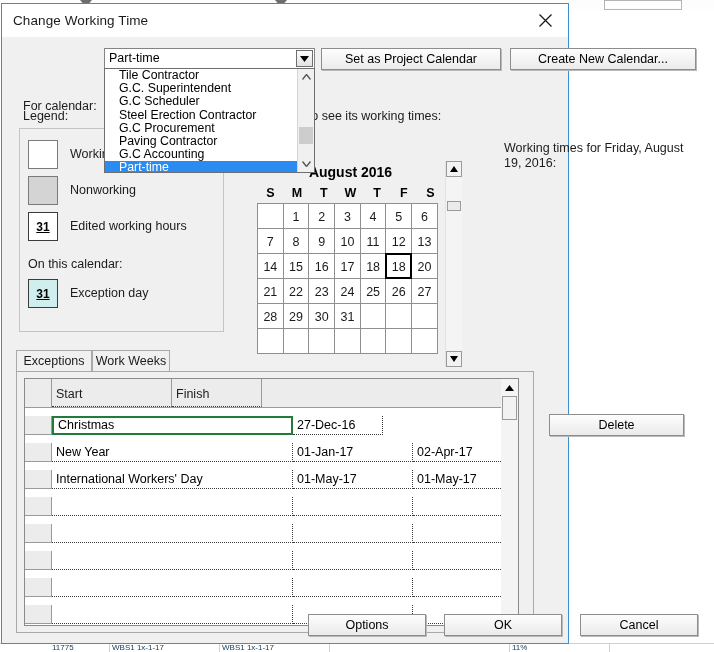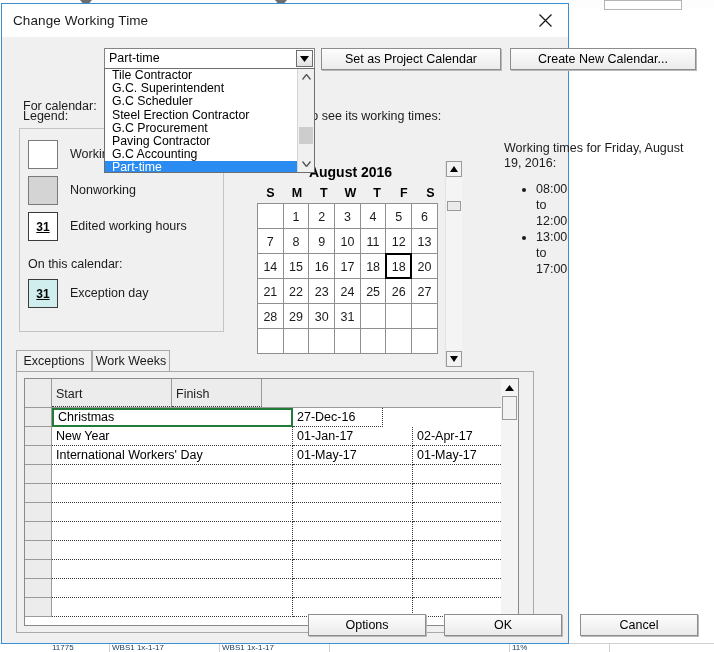--- a/index.html
+++ b/index.html
@@ -109,21 +109,21 @@
     width: 211px; height: 105px;
     background: #ffffff;
     border: 1px solid #6e6e6e;
     box-sizing: border-box;
     z-index: 40;
     overflow: hidden;
   }
   .dd-item {
     height: 13.2px; line-height: 13.2px;
     font-size: 12.3px; color: #000;
-    padding-left: 7px;
+    padding-left: 14px;
     white-space: nowrap;
     cursor: pointer;
   }
   .dd-item.sel { background: #2a8cf0; color: #ffffff; }
   #dd-list {
     position: absolute; left: 0; top: 0; right: 16px; top: 0; bottom: 0;
   }
   #dd-scroll {
     position: absolute; right: 0; top: 0; width: 16px; bottom: 0;
     background: #f0f0f0;
@@ -268,21 +268,21 @@
     background: #ececec;
     border-bottom: 1px solid #9a9a9a;
   }
   .g-head .g-cell {
     font-size: 12.5px; color: #1b1b1b;
     display: flex; align-items: flex-end; padding-bottom: 3px;
     padding-left: 4px; box-sizing: border-box;
     border-right: 1px solid #9a9a9a;
     background: #ececec;
   }
-  .g-row { display: flex; height: 19px; }
+  .g-row { display: flex; height: 19px; margin-top: 8px; }
   .g-cell {
     box-sizing: border-box;
     font-size: 12.5px; color: #000;
     line-height: 18px; padding-left: 4px;
     border-right: 1px dotted #3a3a3a;
     border-bottom: 1px dotted #3a3a3a;
     background: #ffffff;
     overflow: hidden; white-space: nowrap;
   }
   .c-name { flex: 0 0 241px; }
@@ -456,24 +456,20 @@
         <div id="cal-thumb"></div>
         <div class="sb-arrow" style="position:absolute; bottom:0; left:0; border:1px solid #9a9a9a; background:#f2f2f2; box-sizing:border-box;">
           <svg width="8" height="6" viewBox="0 0 8 6" aria-hidden="true">
               <path d="M0 0 L8 0 L4 6 Z" fill="#000"></path>
             </svg>
         </div>
       </div>
     </div>
 
     <div id="wt-title">Working times for Friday, August 19, 2016:</div>
-    <ul id="wt-list">
-        <li>08:00 to 12:00</li>
-        <li>13:00 to 17:00</li>
-      </ul>
 
     <div id="tab-panel"></div>
     <div id="tabs">
       <div class="tab active" style="left:0px; width:76px;">Exceptions</div>
       <div class="tab" style="left:76px; width:78px;">Work Weeks</div>
     </div>
     <div id="tab-strip"></div>
 
     <div id="grid">
       <div class="g-head">
@@ -556,20 +552,21 @@
         </div>
         <div id="grid-thumb"></div>
         <div class="gsb-arrow" style="bottom:0;">
           <svg width="9" height="6" viewBox="0 0 9 6" aria-hidden="true">
               <path d="M0 0 L9 0 L4.5 6 Z" fill="#000"></path>
             </svg>
         </div>
       </div>
     </div>
 
+    <div class="btn" style="left:547px; top:377px; width:135px; height:22px;">Delete</div>
 
     <div class="btn" style="left:306px; top:577px; width:118px; height:22px;">Options</div>
     <div class="btn" style="left:442px; top:577px; width:118px; height:22px;">OK</div>
     <div class="btn" style="left:578px; top:577px; width:118px; height:22px;">Cancel</div>
 
     <div id="dropdown">
       <div id="dd-list">
           <div class="dd-item">Tile Contractor</div>
           <div class="dd-item">G.C. Superintendent</div>
           <div class="dd-item">G.C Scheduler</div>

